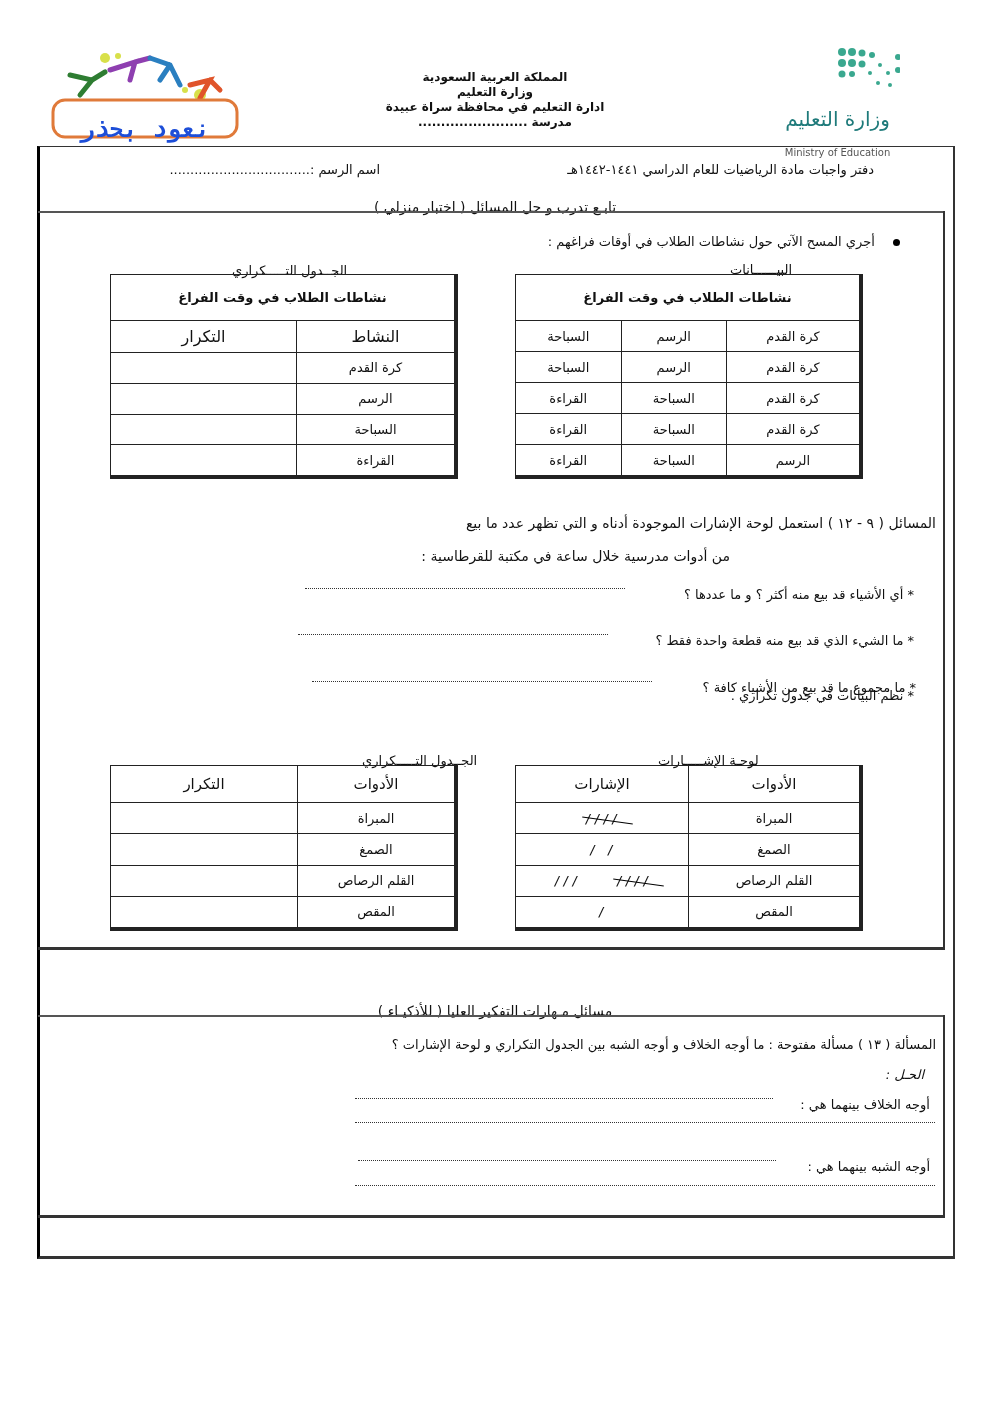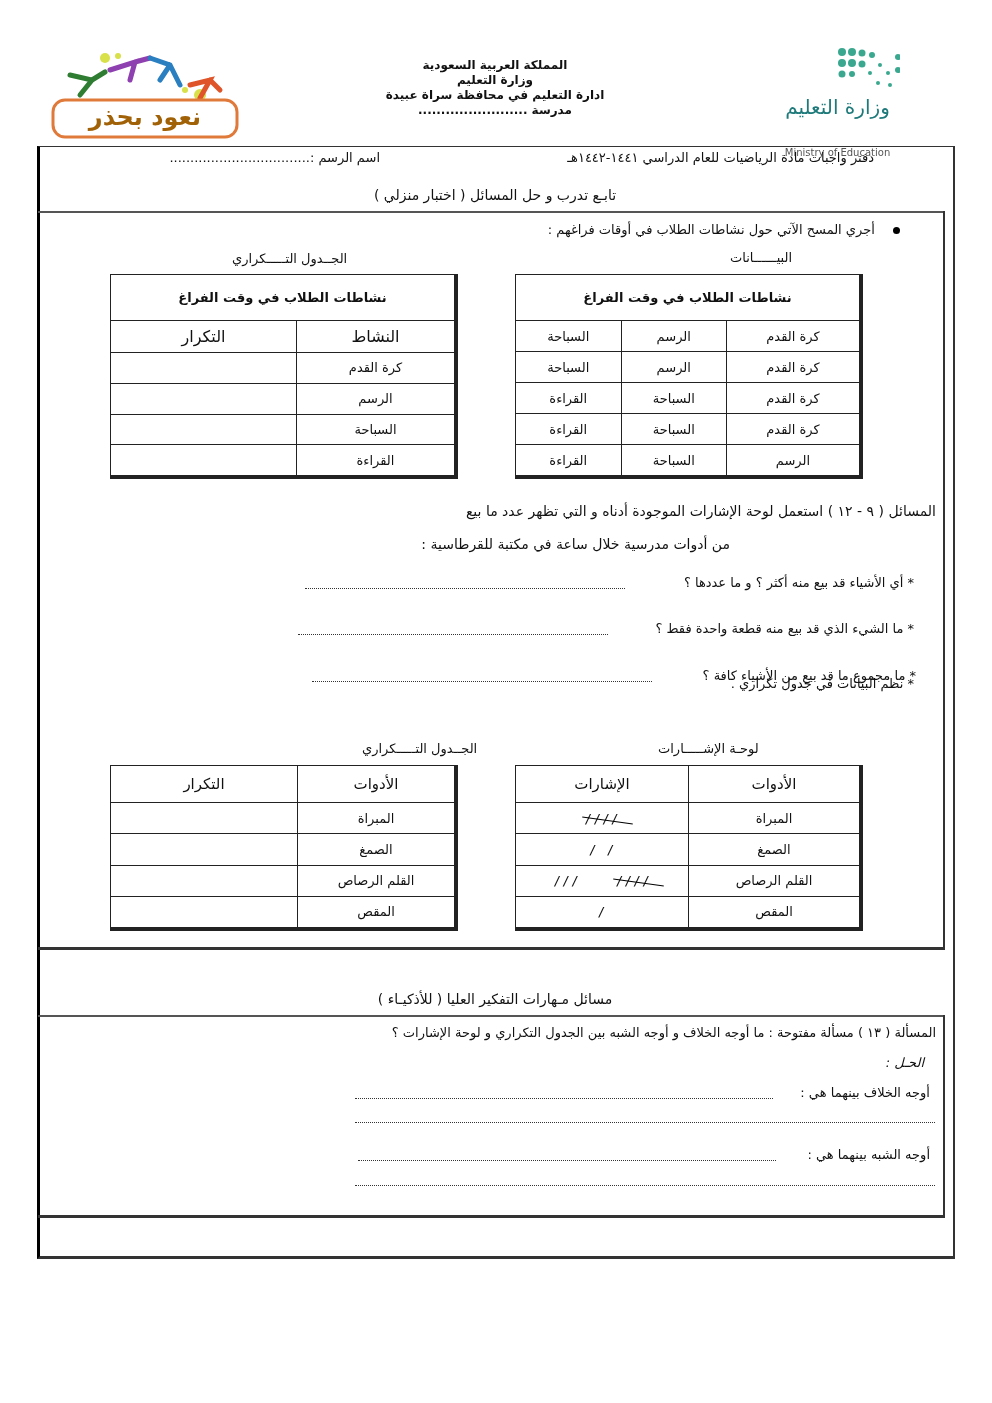--- a/index.html
+++ b/index.html
@@ -1,18 +1,18 @@
 <!DOCTYPE html>
 <html><head>
 <meta charset="utf-8">
 <style>
   html, body { margin:0; padding:0; background:#ffffff; }
   body { width:992px; height:1403px; position:relative; font-family:"DejaVu Sans", sans-serif; color:#111; overflow:hidden; }
   .abs { position:absolute; }
-  .rtl { direction:rtl; unicode-bidi:plaintext; }
+  .rtl { direction:rtl; unicode-bidi:plaintext;margin-top:12px; }
   
   .logo-left { left:50px; top:50px; width:190px; height:90px; }
   .header-center { left:380px; top:58px; width:230px; text-align:center; font-weight:bold; font-size:12px; line-height:15px; font-family:"DejaVu Sans", sans-serif; }
   .logo-right { left:780px; top:45px; width:130px; height:95px; }
   .moe-ar { position:absolute; left:0; top:50px; width:115px; text-align:center; font-size:20px; color:#1e7a7a; font-family:"DejaVu Sans", sans-serif; }
   .moe-en { position:absolute; left:0; top:78px; width:115px; text-align:center; font-size:10px; color:#555; font-family:"DejaVu Sans", sans-serif;margin-top:24px; }
   
   .frame { border:1px solid #333; box-sizing:border-box; }
   .thick-left { border-left:3px solid #000; }
   .txt { font-size:13px; font-family:"DejaVu Sans", sans-serif; white-space:nowrap; }
@@ -35,21 +35,21 @@
     <circle cx="55" cy="8" r="5" fill="#d8e04a"></circle>
       <circle cx="68" cy="6" r="3" fill="#d8e04a"></circle>
     <circle cx="150" cy="45" r="6" fill="#d8e04a"></circle>
       <circle cx="135" cy="40" r="3" fill="#d8e04a"></circle>
     <path d="M20 25 L42 30 L30 45 M42 30 L55 22" stroke="#2e7d32" stroke-width="5" fill="none" stroke-linecap="round"></path>
     <path d="M60 20 L85 12 L80 30 M85 12 L100 8" stroke="#8e3fb0" stroke-width="5" fill="none" stroke-linecap="round"></path>
     <path d="M100 8 L120 15 L130 35 M120 15 L110 30" stroke="#2a7fc0" stroke-width="5" fill="none" stroke-linecap="round"></path>
     <path d="M140 35 L160 30 L150 48 M160 30 L170 40" stroke="#e0542a" stroke-width="5" fill="none" stroke-linecap="round"></path>
     <rect x="3" y="50" width="184" height="37" rx="12" fill="#fff" stroke="#e07a3a" stroke-width="3"></rect>
   </svg>
-  <div class="rtl" style="position:absolute; left:5px; top:53px; width:180px; text-align:center; font-size:24px; font-weight:bold; color:#a16207;">نعود بحذر</div>
+  <div class="rtl" style="position:absolute; left:5px; top:53px; width:180px; text-align:center; font-size:24px; font-weight:bold; color:#1d4ed8;font-family:Liberation Mono, monospace;">نعود بحذر</div>
 </div>
 
 <div class="abs header-center rtl">
   <div>المملكة العربية السعودية</div>
   <div>وزارة التعليم</div>
   <div>ادارة التعليم في محافظة سراة عبيدة</div>
   <div>مدرسة ........................</div>
 </div>
 
 <div class="abs logo-right">

